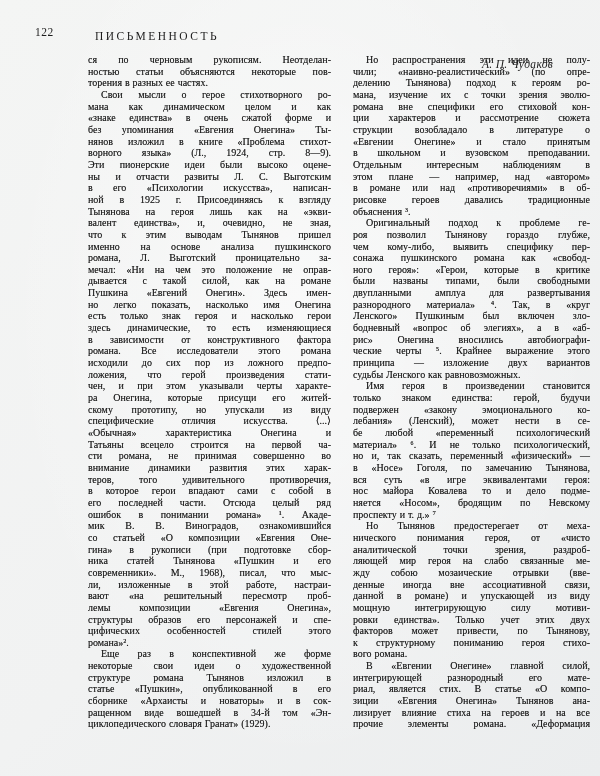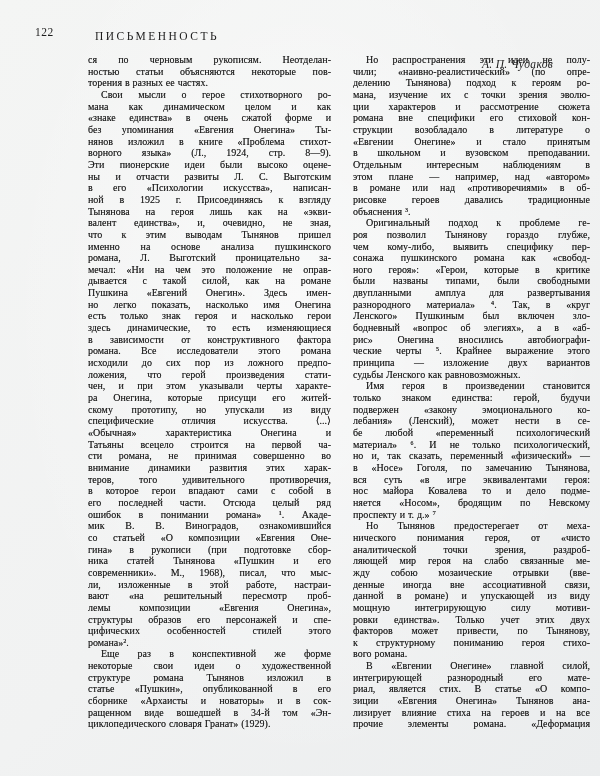--- a/index.html
+++ b/index.html
@@ -125,22 +125,22 @@
           <div class="line">ращенном виде вошедшей в 34-й том «Эн-</div>
           <div class="line para-end">циклопедического словаря Гранат» (1929).</div>
         </div>
       </div>
     <div class="column-right" id="column-right">
         <div class="para">
           <div class="line indent">Но распространения эти идеи не полу-</div>
           <div class="line">чили; «наивно-реалистический» (по опре-</div>
           <div class="line">делению Тынянова) подход к героям ро-</div>
           <div class="line">мана, изучение их с точки зрения эволю-</div>
+          <div class="line">романа вне специфики его стиховой кон-</div>
           <div class="line">ции характеров и рассмотрение сюжета</div>
-          <div class="line">романа вне специфики его стиховой кон-</div>
           <div class="line">струкции возобладало в литературе о</div>
           <div class="line">«Евгении Онегине» и стало принятым</div>
           <div class="line">в школьном и вузовском преподавании.</div>
           <div class="line">Отдельным интересным наблюдениям в</div>
           <div class="line">этом плане — например, над «автором»</div>
           <div class="line">в романе или над «противоречиями» в об-</div>
           <div class="line">рисовке героев давались традиционные</div>
           <div class="line para-end">объяснения ³.</div>
         </div>
         <div class="para">

